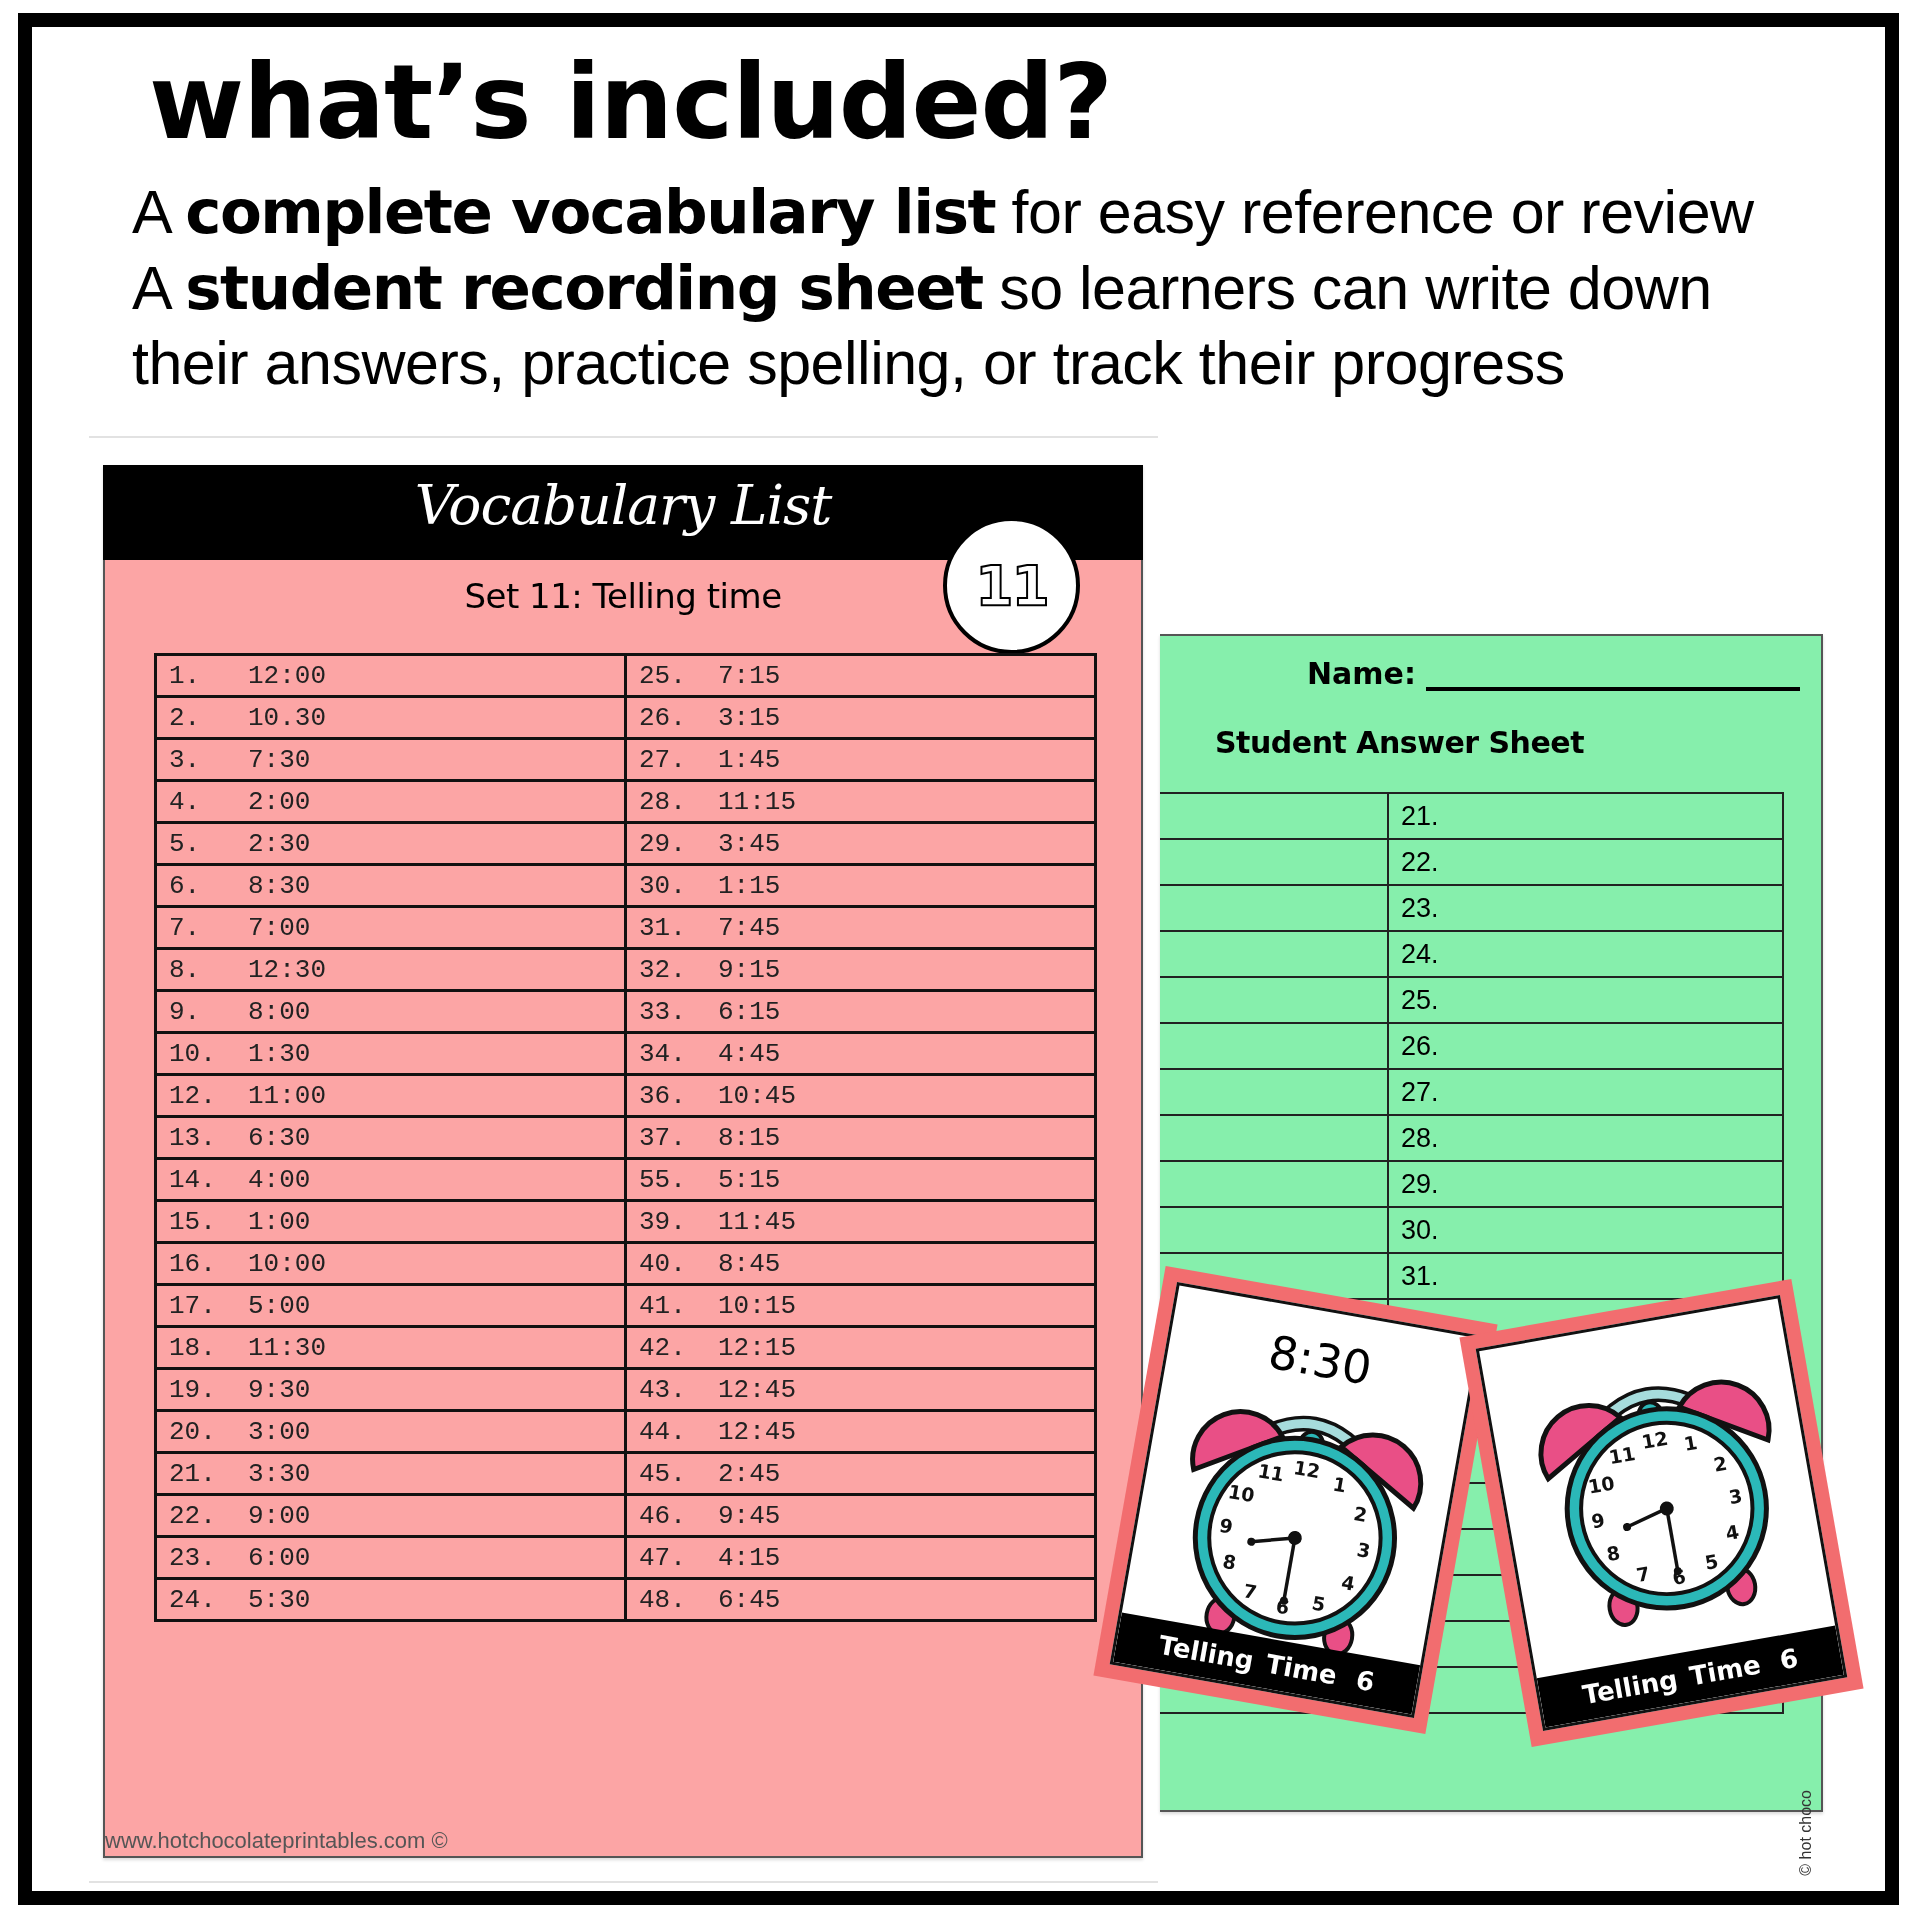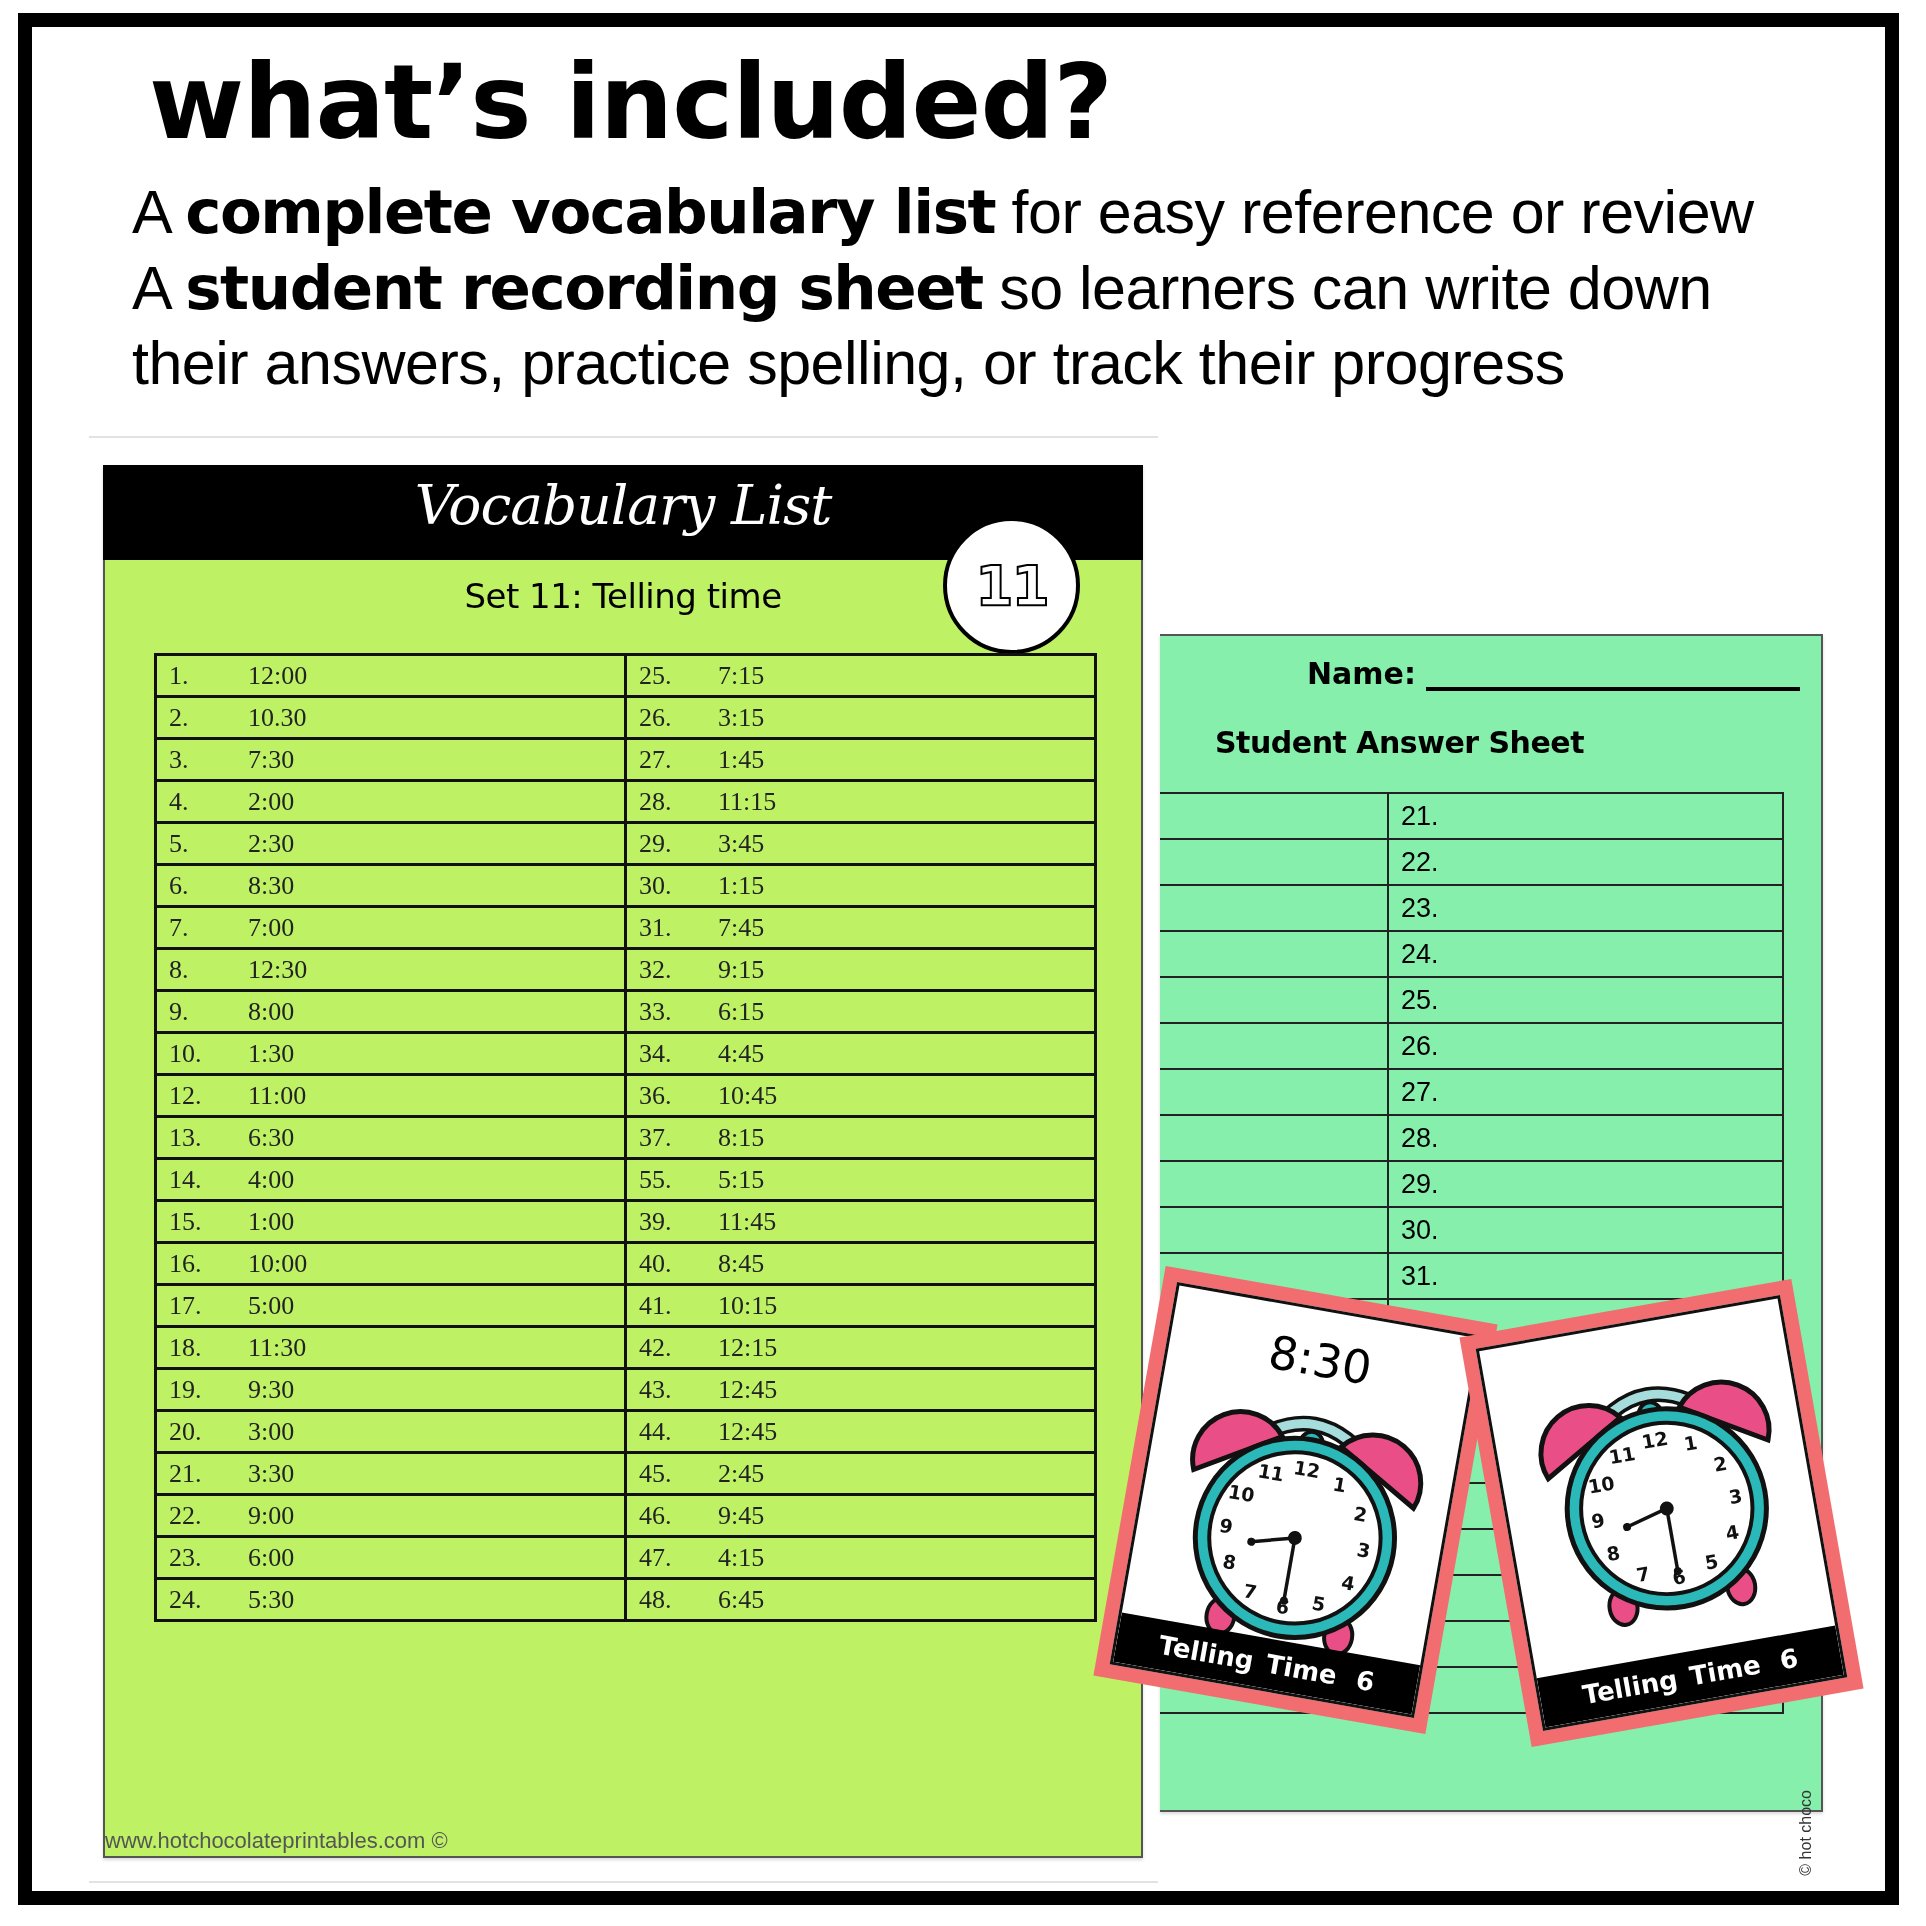--- a/index.html
+++ b/index.html
@@ -7,28 +7,28 @@
   .frame { position:absolute; left:18px; top:13px; width:1881px; height:1892px; border:14px solid #000; box-sizing:border-box; background:#fff; }
 
   .heading { position:absolute; left:149px; top:51px; font-family:"DejaVu Sans", sans-serif; font-weight:bold; font-size:103px; letter-spacing:-1px; line-height:1; }
   .desc { position:absolute; left:132px; top:174px; font-family:"Liberation Sans", sans-serif; font-size:61px; line-height:75px; white-space:nowrap; letter-spacing:-0.5px; }
   .desc b { font-family:"DejaVu Sans", sans-serif; font-weight:bold; letter-spacing:-1.5px;margin-top:24px; }
 
   
   .guide { position:absolute; height:2px; background:#e2e2e2; }
 
   
-  .vocab { position:absolute; left:103px; top:465px; width:1040px; height:1393px; border:2px solid #555; background:#bef264; box-sizing:border-box; box-shadow:0 2px 3px rgba(0,0,0,0.15); }
+  .vocab { position:absolute; left:103px; top:465px; width:1040px; height:1393px; border:2px solid #555; background:#fca5a5; box-sizing:border-box; box-shadow:0 2px 3px rgba(0,0,0,0.15); }
   .vocab-banner { position:absolute; left:-2px; top:-2px; width:1040px; height:95px; background:#000; }
   .vocab-title { position:absolute; left:0; right:0; top:8px; text-align:center; color:#fff; font-family:"DejaVu Serif", serif; font-style:italic; font-size:55px; letter-spacing:-1px; }
   .set-badge { position:absolute; left:838px; top:50px; width:137px; height:137px; border-radius:50%; background:#fff; border:4px solid #000; box-sizing:border-box; display:flex; align-items:center; justify-content:center; }
   .set-badge span { font-family:"DejaVu Sans", sans-serif; font-weight:bold; font-size:55px; color:#fff; -webkit-text-stroke:2px #000; letter-spacing:-2px; }
   .set-title { position:absolute; left:0; right:0; top:109px; text-align:center; font-family:"DejaVu Sans", sans-serif; font-weight:normal; font-size:34px; letter-spacing:-0.5px; }
   .vocab-table { position:absolute; left:49px; top:186px; width:943px; border-collapse:collapse; }
-  .vocab-table td { border:3px solid #111; height:42px; padding:0 0 0 12px; font-family:Liberation Serif, serif; font-size:26px; color:#222; width:50%; box-sizing:border-box; }
+  .vocab-table td { border:3px solid #111; height:42px; padding:0 0 0 12px; font-family:Liberation Mono, monospace; font-size:26px; color:#222; width:50%; box-sizing:border-box; }
   .vocab-table .num { display:inline-block; width:79px; }
   .vocab-footer { position:absolute; left:0; right:0; bottom:2px; text-align:left; font-size:22px; color:#555; }
 
   
   .answer { position:absolute; left:1160px; top:634px; width:663px; height:1178px; border:2px solid #555; border-left:none; background:#86efac; box-sizing:border-box; box-shadow:0 2px 3px rgba(0,0,0,0.15); }
   .name-row { position:absolute; left:147px; top:20px; font-family:"DejaVu Sans", sans-serif; font-weight:bold; font-size:30px; display:flex; align-items:flex-end; }
   .name-line { display:inline-block; width:374px; border-bottom:4px solid #000; margin-left:10px; height:30px; }
   .answer-title { position:absolute; left:55px; top:89px; font-family:"DejaVu Sans", sans-serif; font-weight:bold; font-size:30px; letter-spacing:-0.5px; }
   .answer-table { position:absolute; left:0; top:156px; width:624px; border-collapse:collapse; }
   .answer-table td { height:46px; border-top:2px solid #222; border-bottom:2px solid #222; font-size:27px; padding:0; box-sizing:border-box; }

